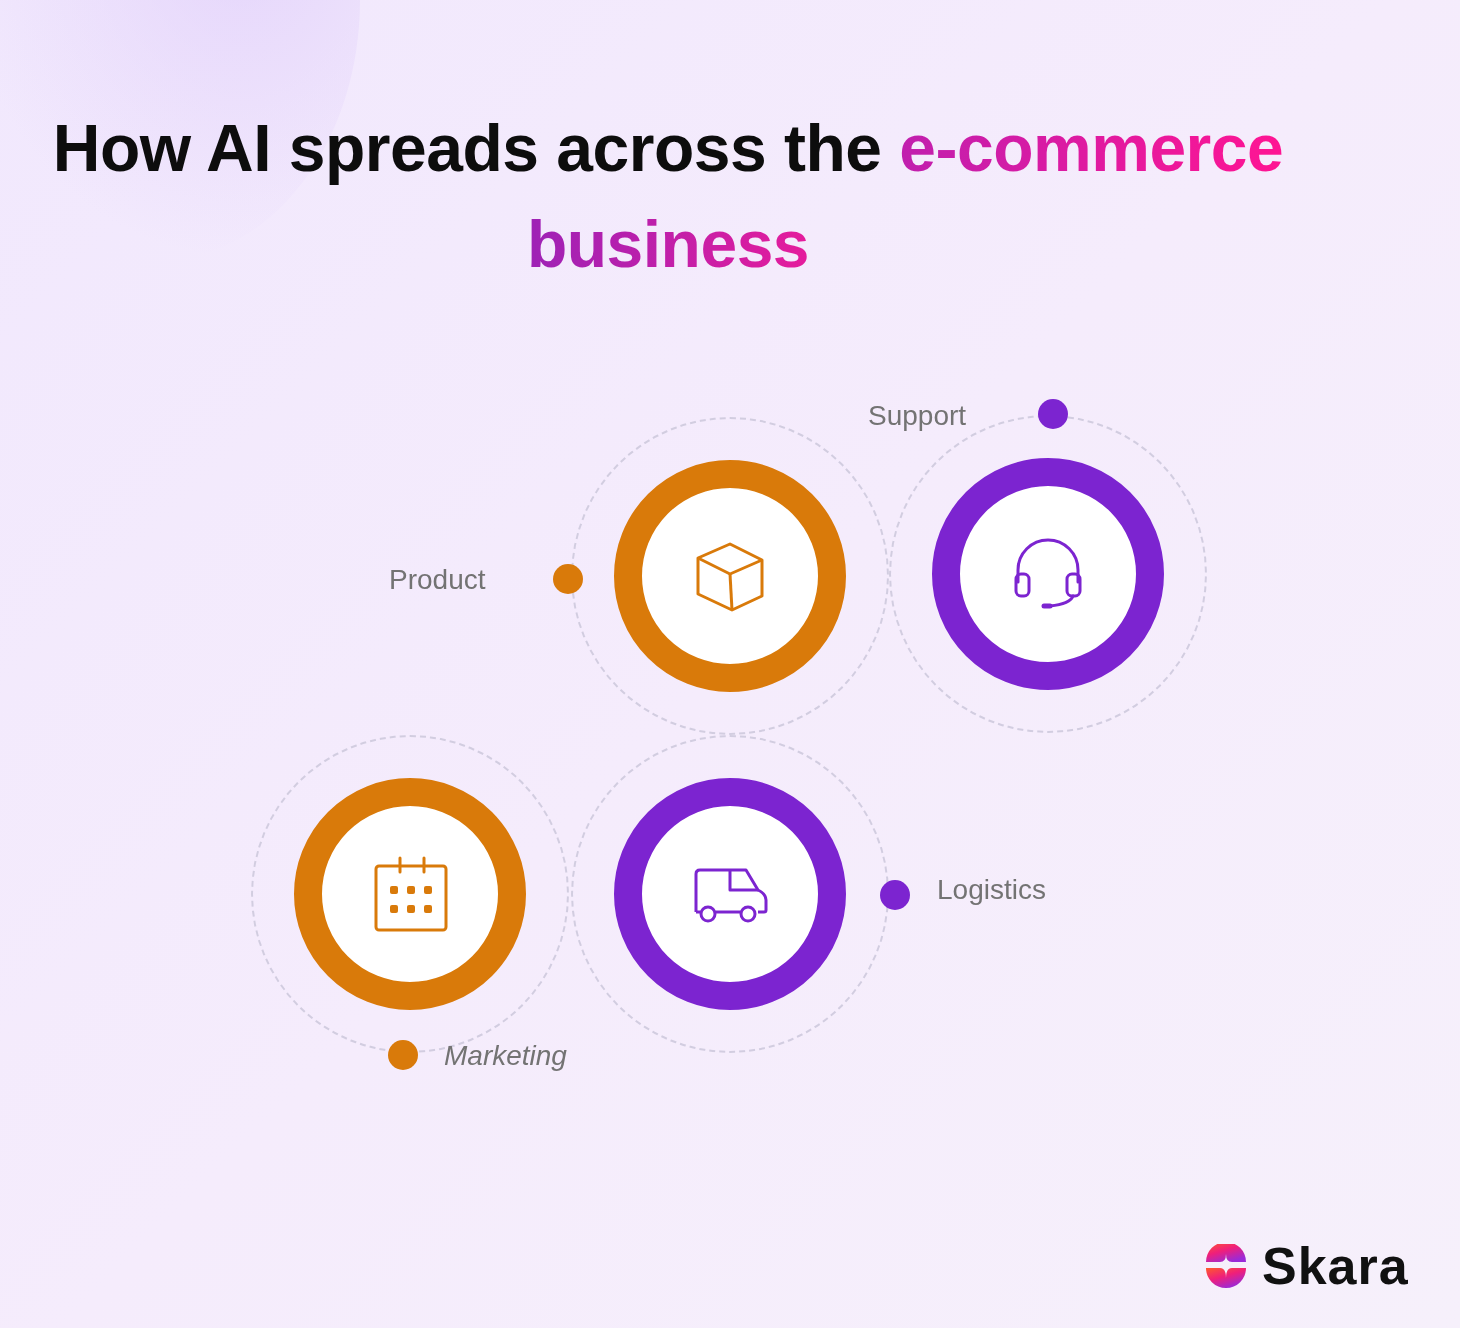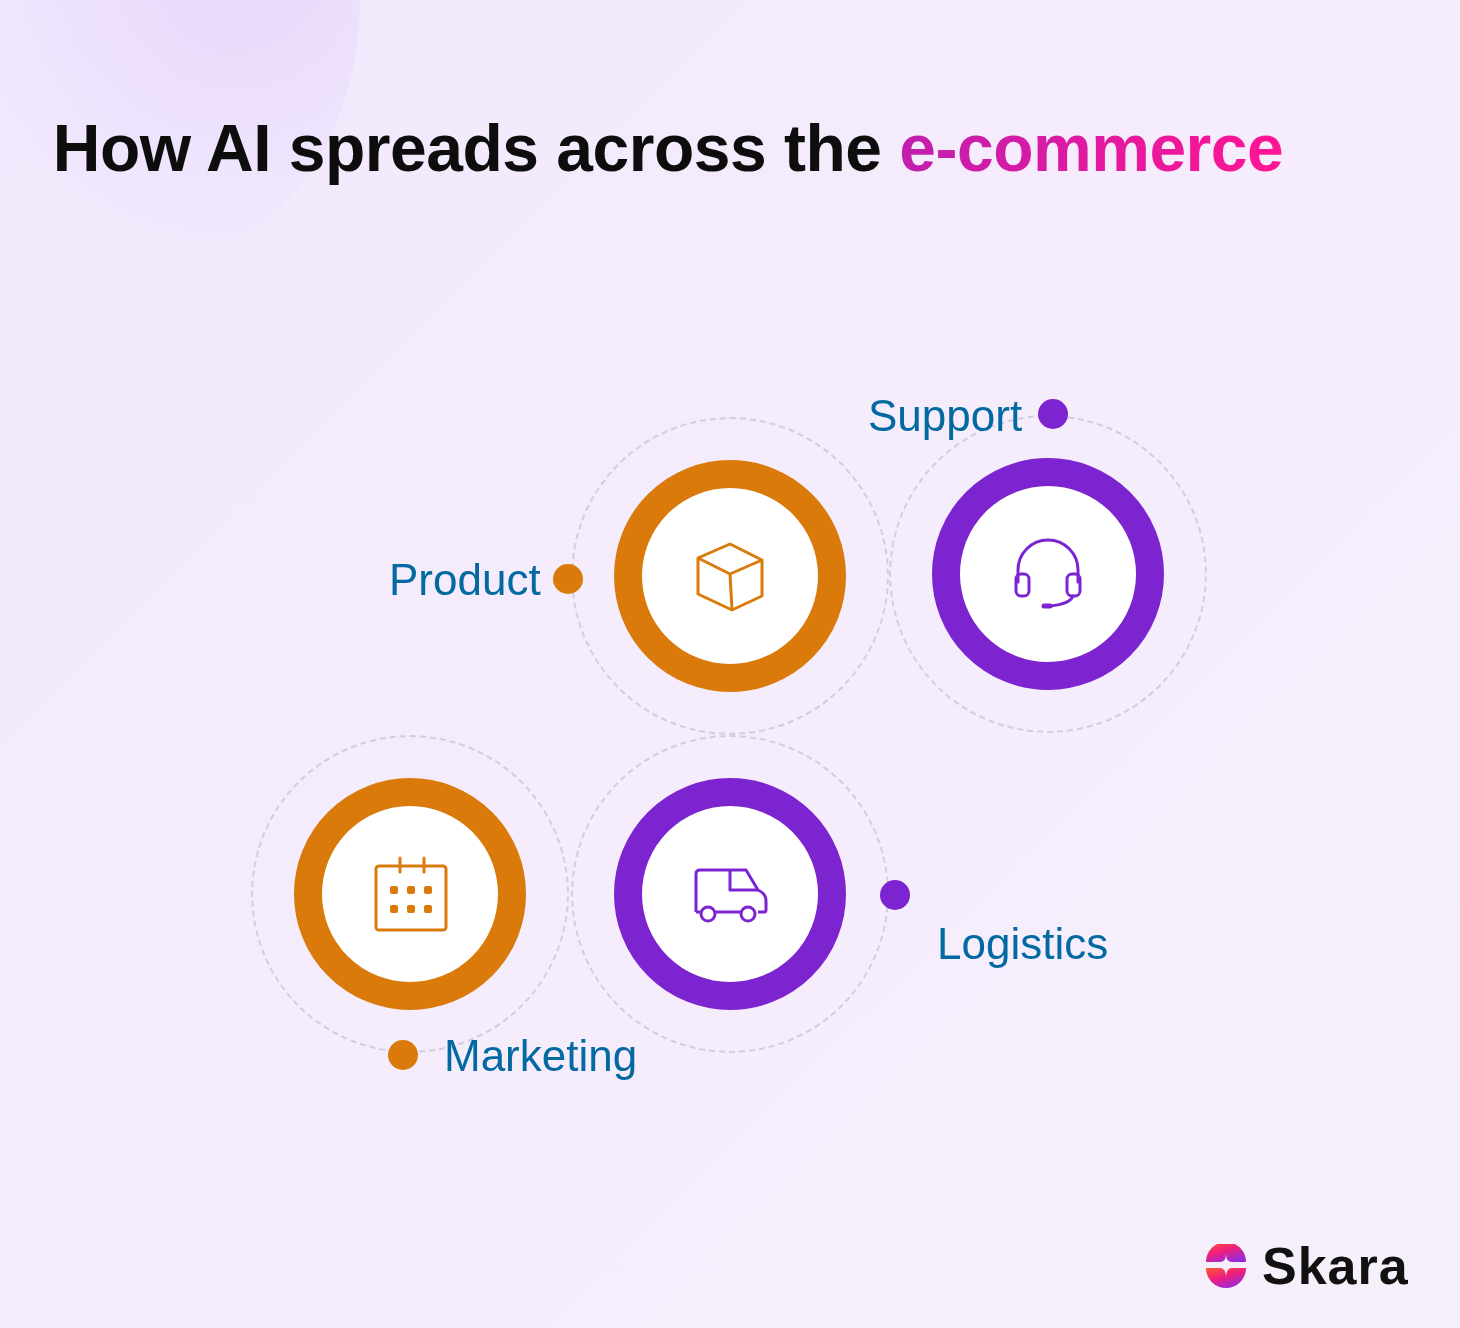--- a/index.html
+++ b/index.html
@@ -34,32 +34,33 @@
     box-sizing:border-box; background:#ffffff;
     display:flex; align-items:center; justify-content:center;
   }
   .node.orange { border:28px solid #d97a0a; }
   .node.purple { border:28px solid #7c24d0; }
   .node svg { width:80px; height:80px; }
   .dot { position:absolute; width:30px; height:30px; border-radius:50%; }
   .dot.orange { background:#d97a0a; }
   .dot.purple { background:#7c24d0; }
   .label {
-    position:absolute; font-size:44px; color:#0369a1; line-height:44px; white-space:nowrap;
+    position:absolute; font-size:28px; color:#737373; line-height:44px; white-space:nowrap;
   }
   .logo { position:absolute; left:1202px; top:1236px; display:flex; align-items:center; }
   .logo-text { font-size:52px; font-weight:700; color:#111; margin-left:12px; letter-spacing:1px; }
 </style>
 </head>
 <body>
 
 <div class="deco-arc"></div>
 
 <div class="title">
   <span>How AI spreads across the </span><span class="grad1">e-commerce</span><br>
+  <span class="grad2">business</span>
 </div>
 
 <div class="dashed" style="left:571px; top:417px;"></div>
 <div class="dashed" style="left:889px; top:415px;"></div>
 <div class="dashed" style="left:251px; top:735px;"></div>
 <div class="dashed" style="left:571px; top:735px;"></div>
 
 <div class="node orange" style="left:614px; top:460px;">
   <svg viewBox="0 0 80 80" fill="none" stroke="#d97a0a" stroke-width="3" stroke-linejoin="round">
     <path d="M40 8 L72 24 L72 60 L42 74 L8 58 L8 22 Z"></path>
@@ -91,34 +92,34 @@
       <rect x="20" y="32" width="8" height="8" rx="2"></rect>
       <rect x="37" y="32" width="8" height="8" rx="2"></rect>
       <rect x="54" y="32" width="8" height="8" rx="2"></rect>
       <rect x="20" y="51" width="8" height="8" rx="2"></rect>
       <rect x="37" y="51" width="8" height="8" rx="2"></rect>
       <rect x="54" y="51" width="8" height="8" rx="2"></rect>
     </g>
   </svg>
 </div>
 <div class="dot orange" style="left:388px; top:1040px;"></div>
-<div class="label" style="left:444px; top:1034px;">Marketing</div>
+<div class="label" style="left:444px; top:1034px;font-style:italic;">Marketing</div>
 
 <div class="node purple" style="left:614px; top:778px;">
   <svg viewBox="0 0 80 80" fill="none" stroke="#7c24d0" stroke-width="3" stroke-linejoin="round">
     <path d="M6 58 L6 20 Q6 16 10 16 L56 16 L68 36 Q76 40 76 46 L76 56 Q76 58 74 58 L68 58"></path>
     <path d="M40 16 L40 36 L68 36"></path>
     <line x1="26" y1="58" x2="50" y2="58"></line>
     <path d="M6 58 L10 58"></path>
     <circle cx="18" cy="60" r="7"></circle>
     <circle cx="58" cy="60" r="7"></circle>
   </svg>
 </div>
 <div class="dot purple" style="left:880px; top:880px;"></div>
-<div class="label" style="left:937px; top:922px;">Logistics</div>
+<div class="label" style="left:937px; top:868px;">Logistics</div>
 
 <div class="logo">
   <svg width="48" height="44" viewBox="0 0 48 44">
     <defs>
       <linearGradient id="lg" x1="0" y1="0" x2="0.6" y2="1">
         <stop offset="0" stop-color="#ff5a2a"></stop>
         <stop offset="0.5" stop-color="#f01f7a"></stop>
         <stop offset="1" stop-color="#9a2ad8"></stop>
       </linearGradient>
     </defs>

